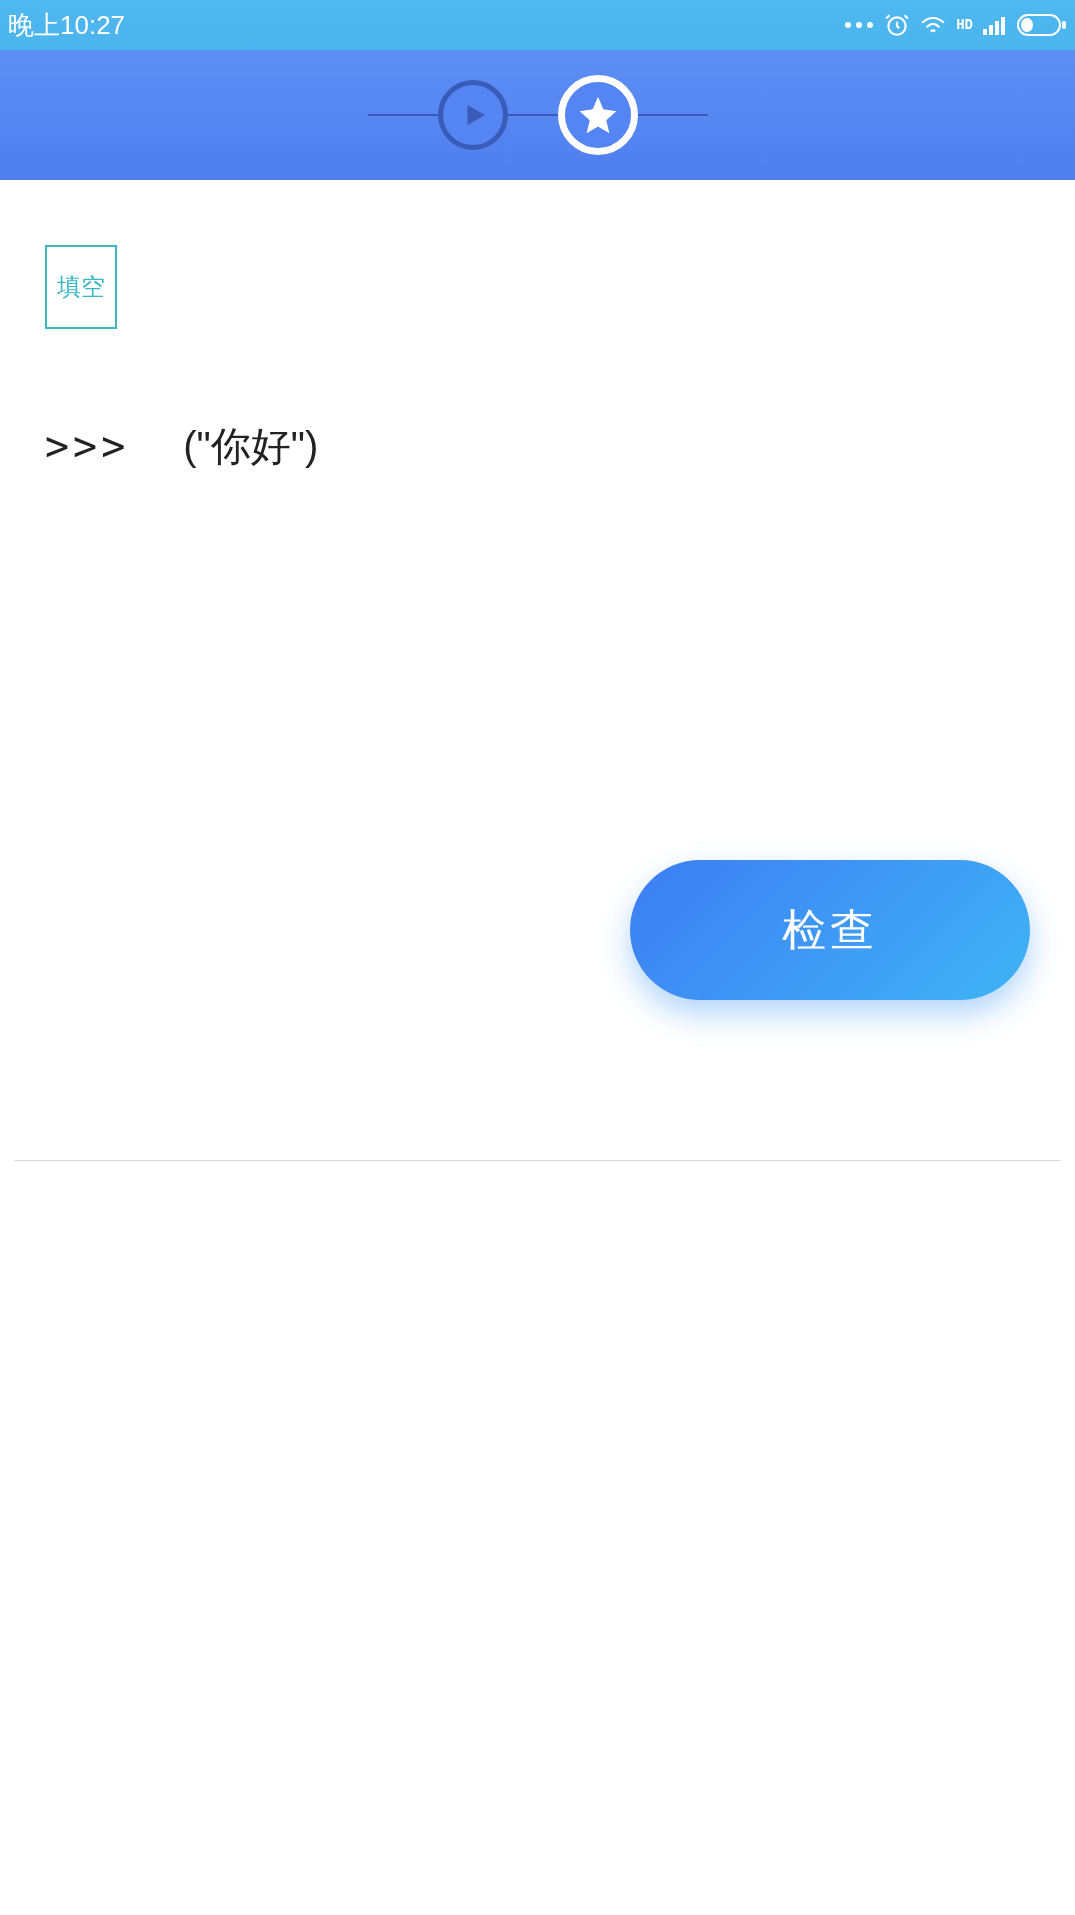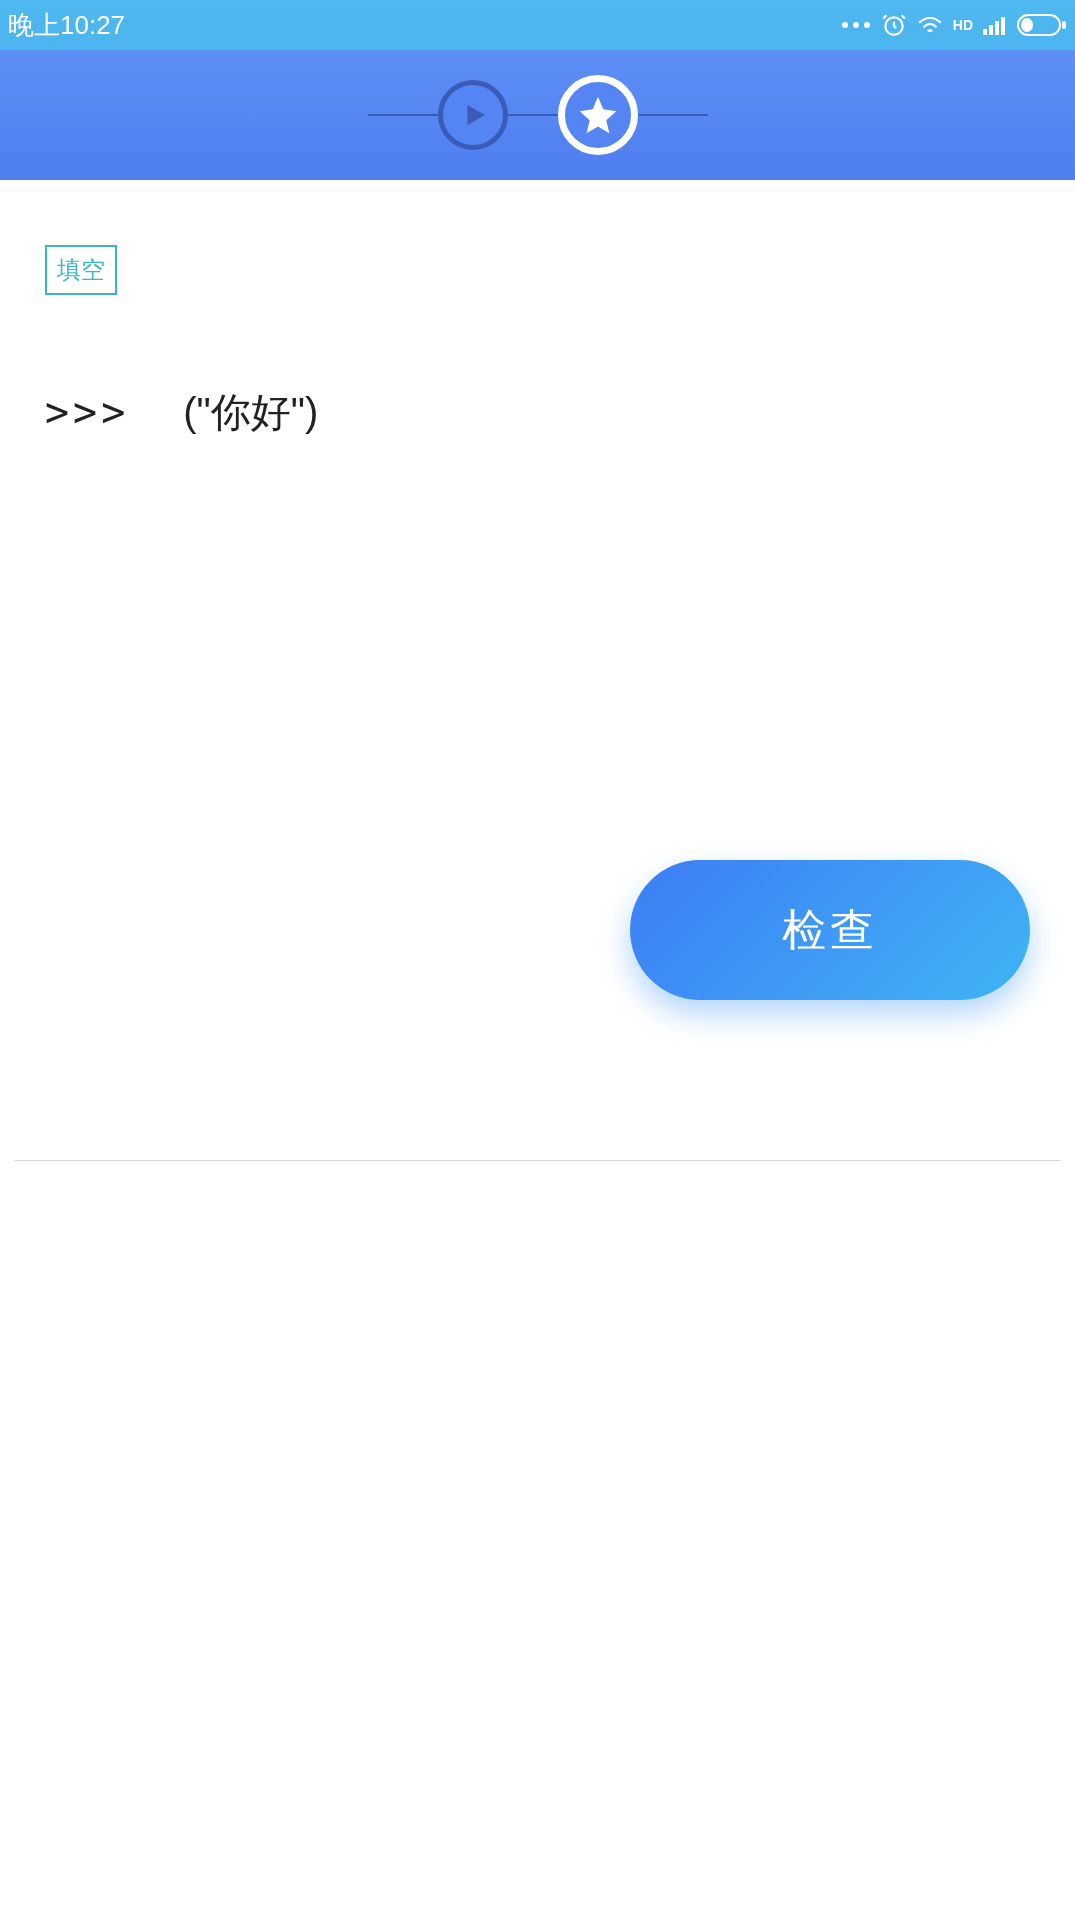--- a/index.html
+++ b/index.html
@@ -25,20 +25,21 @@
       font-size: 26px;
     }
     .status-right {
       display: flex;
       align-items: center;
       gap: 10px;
     }
     .status-icon {
       display: inline-flex;
       align-items: center;
+      font-family: Liberation Mono, monospace;
     }
     .title-bar {
       height: 80px;
       background: linear-gradient(to bottom, #4cb4ee, #4aa8eb);
       color: #fff;
       display: flex;
       align-items: center;
       position: relative;
     }
     .back-arrow {
@@ -115,21 +116,21 @@
     .question-row {
       display: flex;
       align-items: flex-start;
       gap: 20px;
       margin-bottom: 90px;
     }
     .badge {
       border: 2px solid #3bb6c6;
       color: #3bb6c6;
       font-size: 24px;
-      padding: 7px 10px;
+      padding: 24px 10px;
       min-width: 62px;
       text-align: center;
       flex-shrink: 0;
     }
     .question-text {
       font-size: 40px;
       color: #222;
       line-height: 1.4;
       padding-top: 6px;
     }

